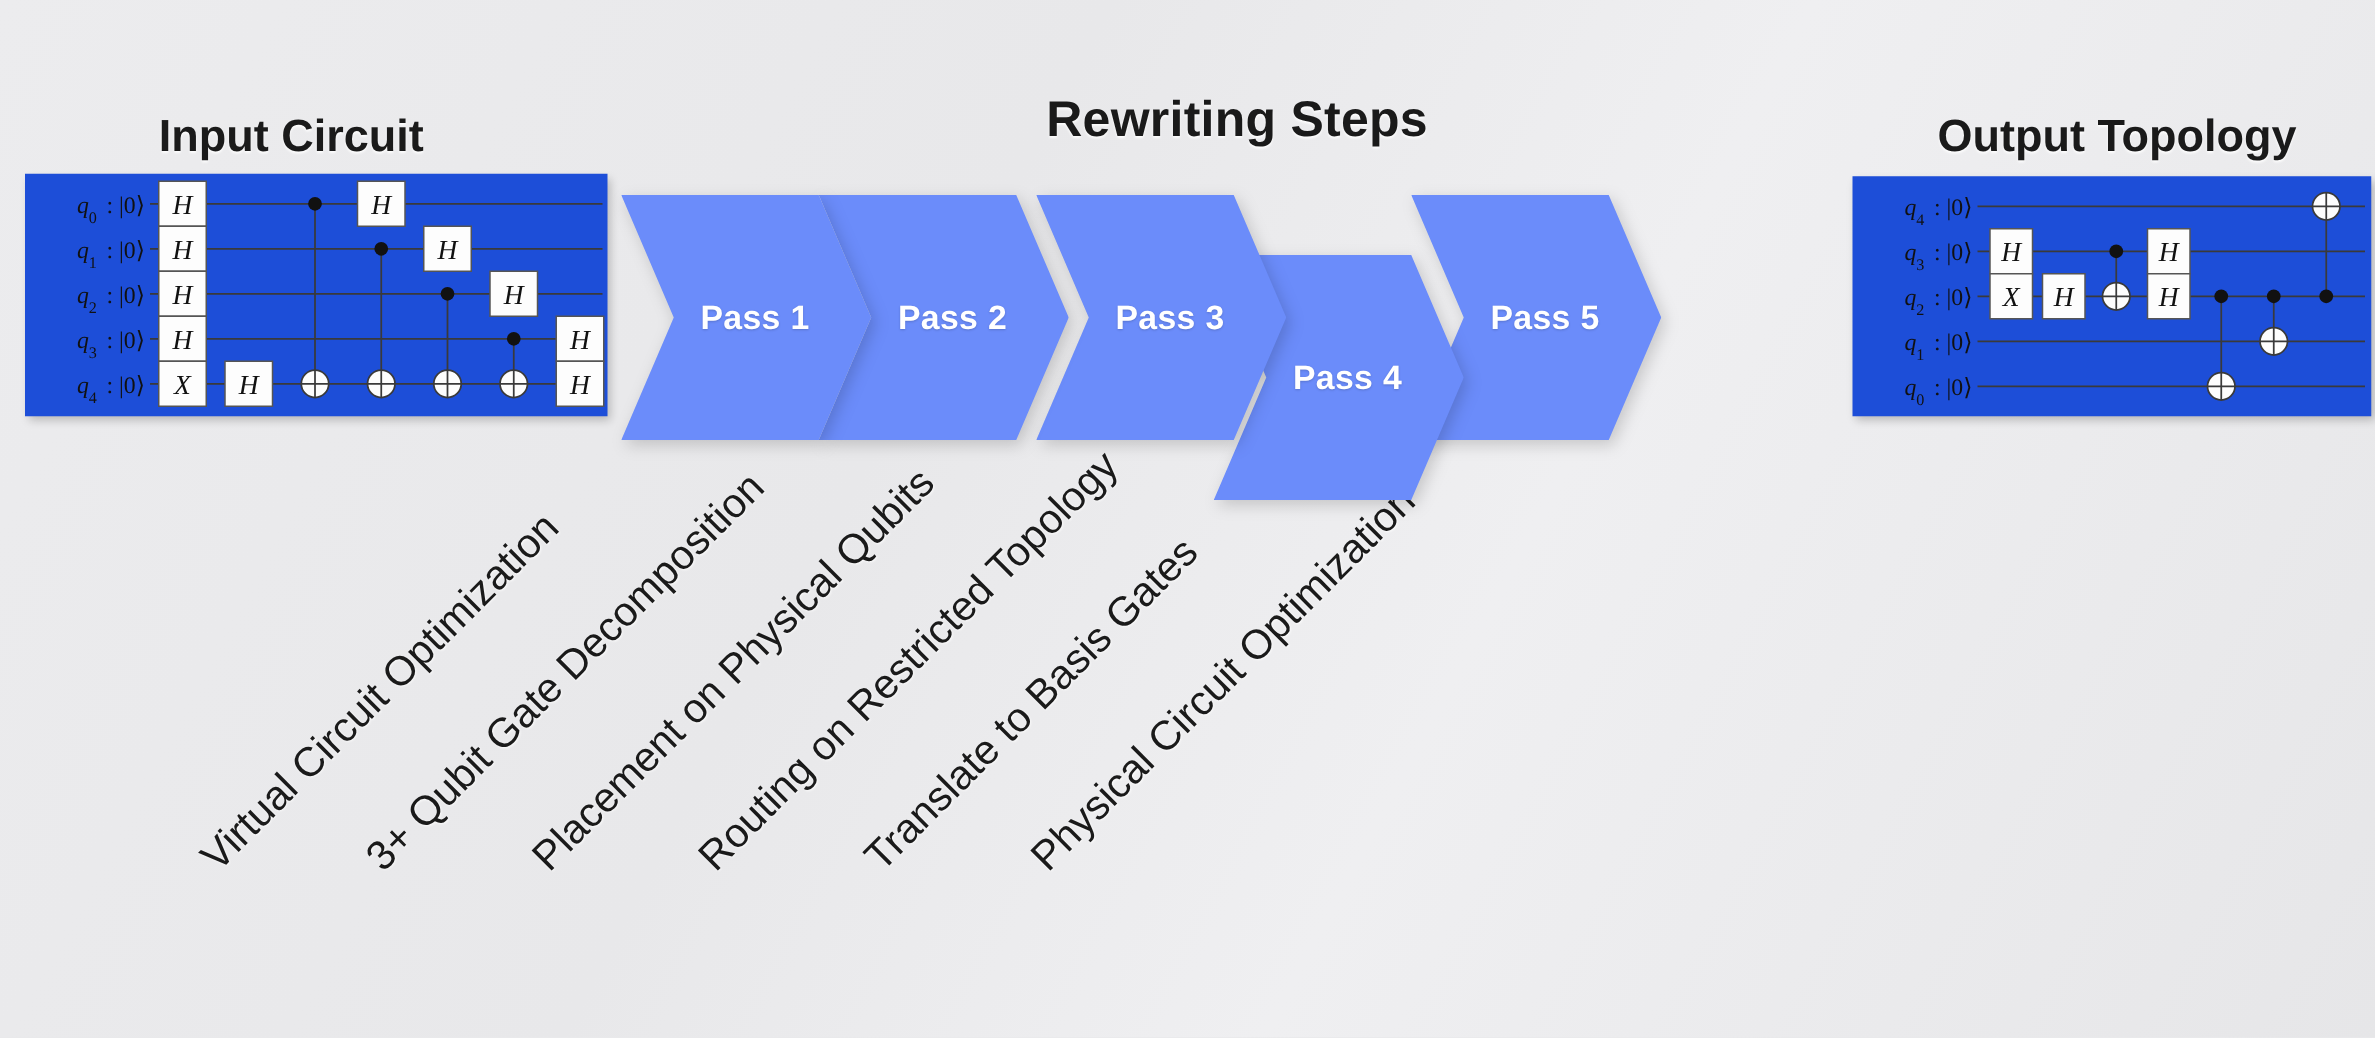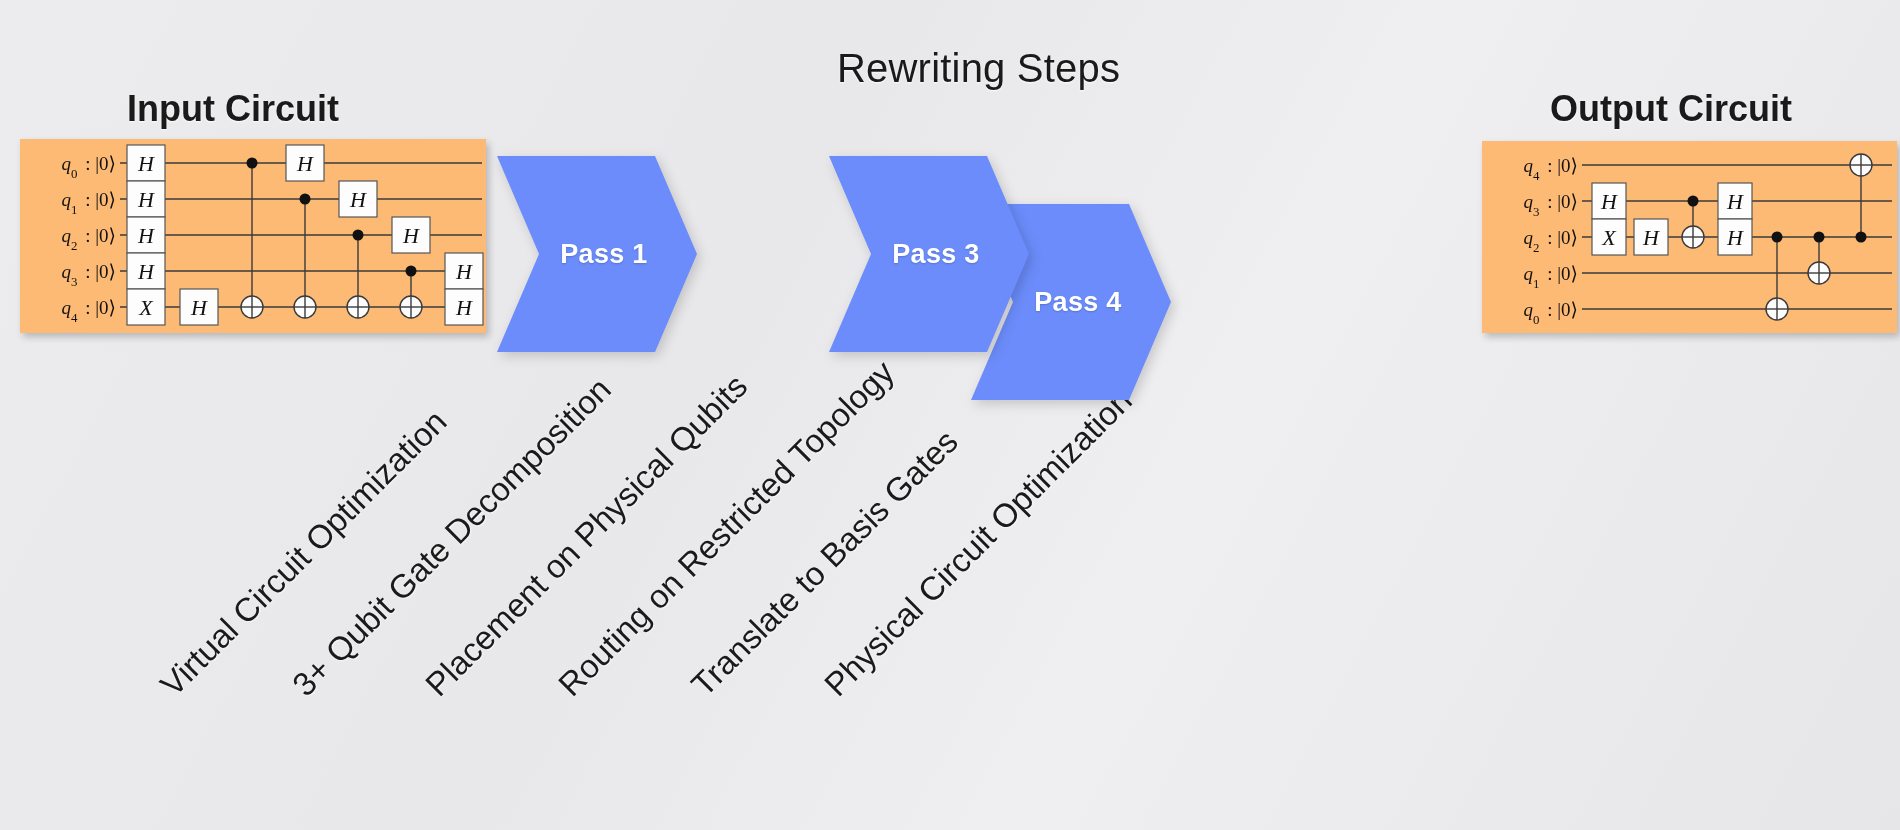--- a/index.html
+++ b/index.html
@@ -20,26 +20,26 @@
   
   .heading{
     position:absolute;
     color:#1a1a1a;
     font-weight:700;
     white-space:nowrap;
     text-shadow:0 1px 2px rgba(255,255,255,.9);
   }
   #input-title{left:127px;top:88px;font-size:36px;}
   #output-title{left:1550px;top:88px;font-size:36px;}
-  #main-title{left:837px;top:46px;font-size:40px;font-weight:400;letter-spacing:.2px;}
+  #main-title{left:837px;top:74px;font-size:40px;font-weight:700;letter-spacing:.2px;}
 
   
   .circuit-card{
     position:absolute;
-    background:#fdba74;
+    background:#1d4ed8;
     box-shadow:3px 4px 7px rgba(0,0,0,.22);
   }
   #input-circuit-card{left:20px;top:139px;width:466px;height:194px;}
   #output-circuit-card{left:1482px;top:141px;width:415px;height:192px;}
 
   .circuit-svg{display:block;width:100%;height:100%;}
 
   
   .pipeline{position:absolute;left:497px;top:156px;width:970px;height:196px;}
   .chevron{
@@ -73,21 +73,21 @@
     text-shadow:0 1px 2px rgba(255,255,255,.85);
   }
 </style>
 </head>
 <body>
 
 <div class="bg-sheen"></div>
 
 <div class="heading" id="input-title">Input Circuit</div>
 <div class="heading" id="main-title">Rewriting Steps</div>
-<div class="heading" id="output-title">Output Circuit</div>
+<div class="heading" id="output-title">Output Topology</div>
 
 <div class="circuit-card" id="input-circuit-card">
   <svg class="circuit-svg" id="input-svg" viewBox="0 0 466 194" preserveAspectRatio="none">
       <g>
         <text x="96" y="31" text-anchor="end" font-family="&quot;Liberation Serif&quot;, serif" font-size="19" font-style="italic" fill="#111"><tspan>q</tspan><tspan baseline-shift="sub" font-size="12.920000000000002" font-style="normal">0</tspan><tspan font-style="normal" dx="3"> : |0⟩</tspan></text>
       </g>
       <g>
         <text x="96" y="67" text-anchor="end" font-family="&quot;Liberation Serif&quot;, serif" font-size="19" font-style="italic" fill="#111"><tspan>q</tspan><tspan baseline-shift="sub" font-size="12.920000000000002" font-style="normal">1</tspan><tspan font-style="normal" dx="3"> : |0⟩</tspan></text>
       </g>
       <g>
@@ -179,31 +179,43 @@
     </svg>
 </div>
 
 <div class="pipeline" id="pipeline">
     <div class="chevron" style="left: 0px; z-index: 20;">
       <svg viewBox="0 0 200 196" width="200" height="196" style="display: block;">
         <path d="M0,0 L158,0 L200,98 L158,196 L0,196 L42,98 Z" fill="#6b8cfa"></path>
       </svg>
       <div class="chev-label">Pass 1</div>
     </div>
+    <div class="chevron" style="left: 158px; z-index: 19;">
+      <svg viewBox="0 0 200 196" width="200" height="196" style="display: block;">
+        <path d="M0,0 L158,0 L200,98 L158,196 L0,196 L42,98 Z" fill="#6b8cfa"></path>
+      </svg>
+      <div class="chev-label">Pass 2</div>
+    </div>
     <div class="chevron" style="left: 332px; z-index: 18;">
       <svg viewBox="0 0 200 196" width="200" height="196" style="display: block;">
         <path d="M0,0 L158,0 L200,98 L158,196 L0,196 L42,98 Z" fill="#6b8cfa"></path>
       </svg>
       <div class="chev-label">Pass 3</div>
     </div>
     <div class="chevron" style="left: 474px; z-index: 17; margin-top: 48px;">
       <svg viewBox="0 0 200 196" width="200" height="196" style="display: block;">
         <path d="M0,0 L158,0 L200,98 L158,196 L0,196 L42,98 Z" fill="#6b8cfa"></path>
       </svg>
       <div class="chev-label">Pass 4</div>
+    </div>
+    <div class="chevron" style="left: 632px; z-index: 16;">
+      <svg viewBox="0 0 200 196" width="200" height="196" style="display: block;">
+        <path d="M0,0 L158,0 L200,98 L158,196 L0,196 L42,98 Z" fill="#6b8cfa"></path>
+      </svg>
+      <div class="chev-label">Pass 5</div>
     </div>
   </div>
 
 <div id="descriptions">
     <div class="pass-desc" style="left: 180px; top: 666px;">Virtual Circuit Optimization</div>
     <div class="pass-desc" style="left: 312px; top: 666px;">3+ Qubit Gate Decomposition</div>
     <div class="pass-desc" style="left: 445px; top: 666px;">Placement on Physical Qubits</div>
     <div class="pass-desc" style="left: 578px; top: 666px;">Routing on Restricted Topology</div>
     <div class="pass-desc" style="left: 711px; top: 666px;">Translate to Basis  Gates</div>
     <div class="pass-desc" style="left: 844px; top: 666px;">Physical Circuit Optimization</div>

